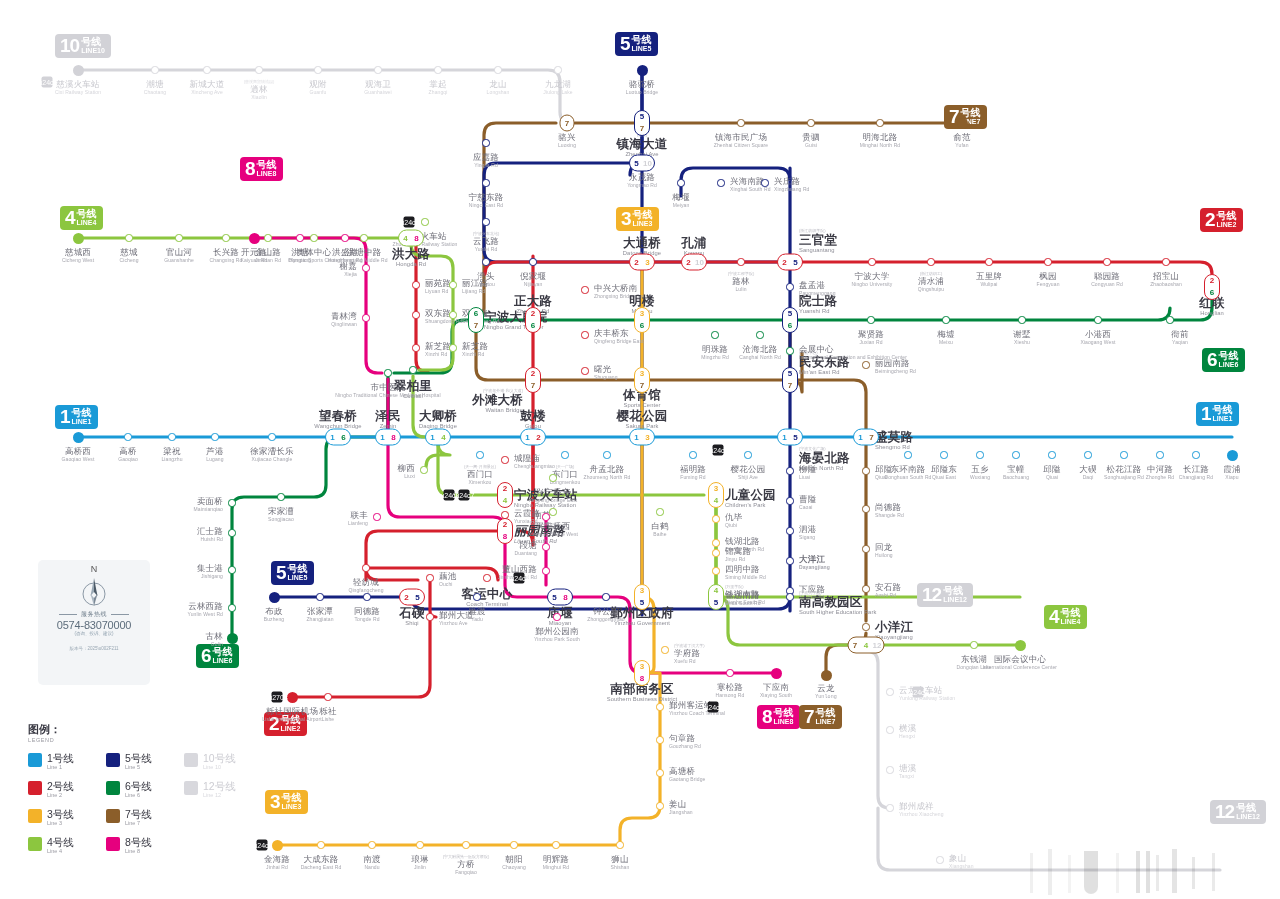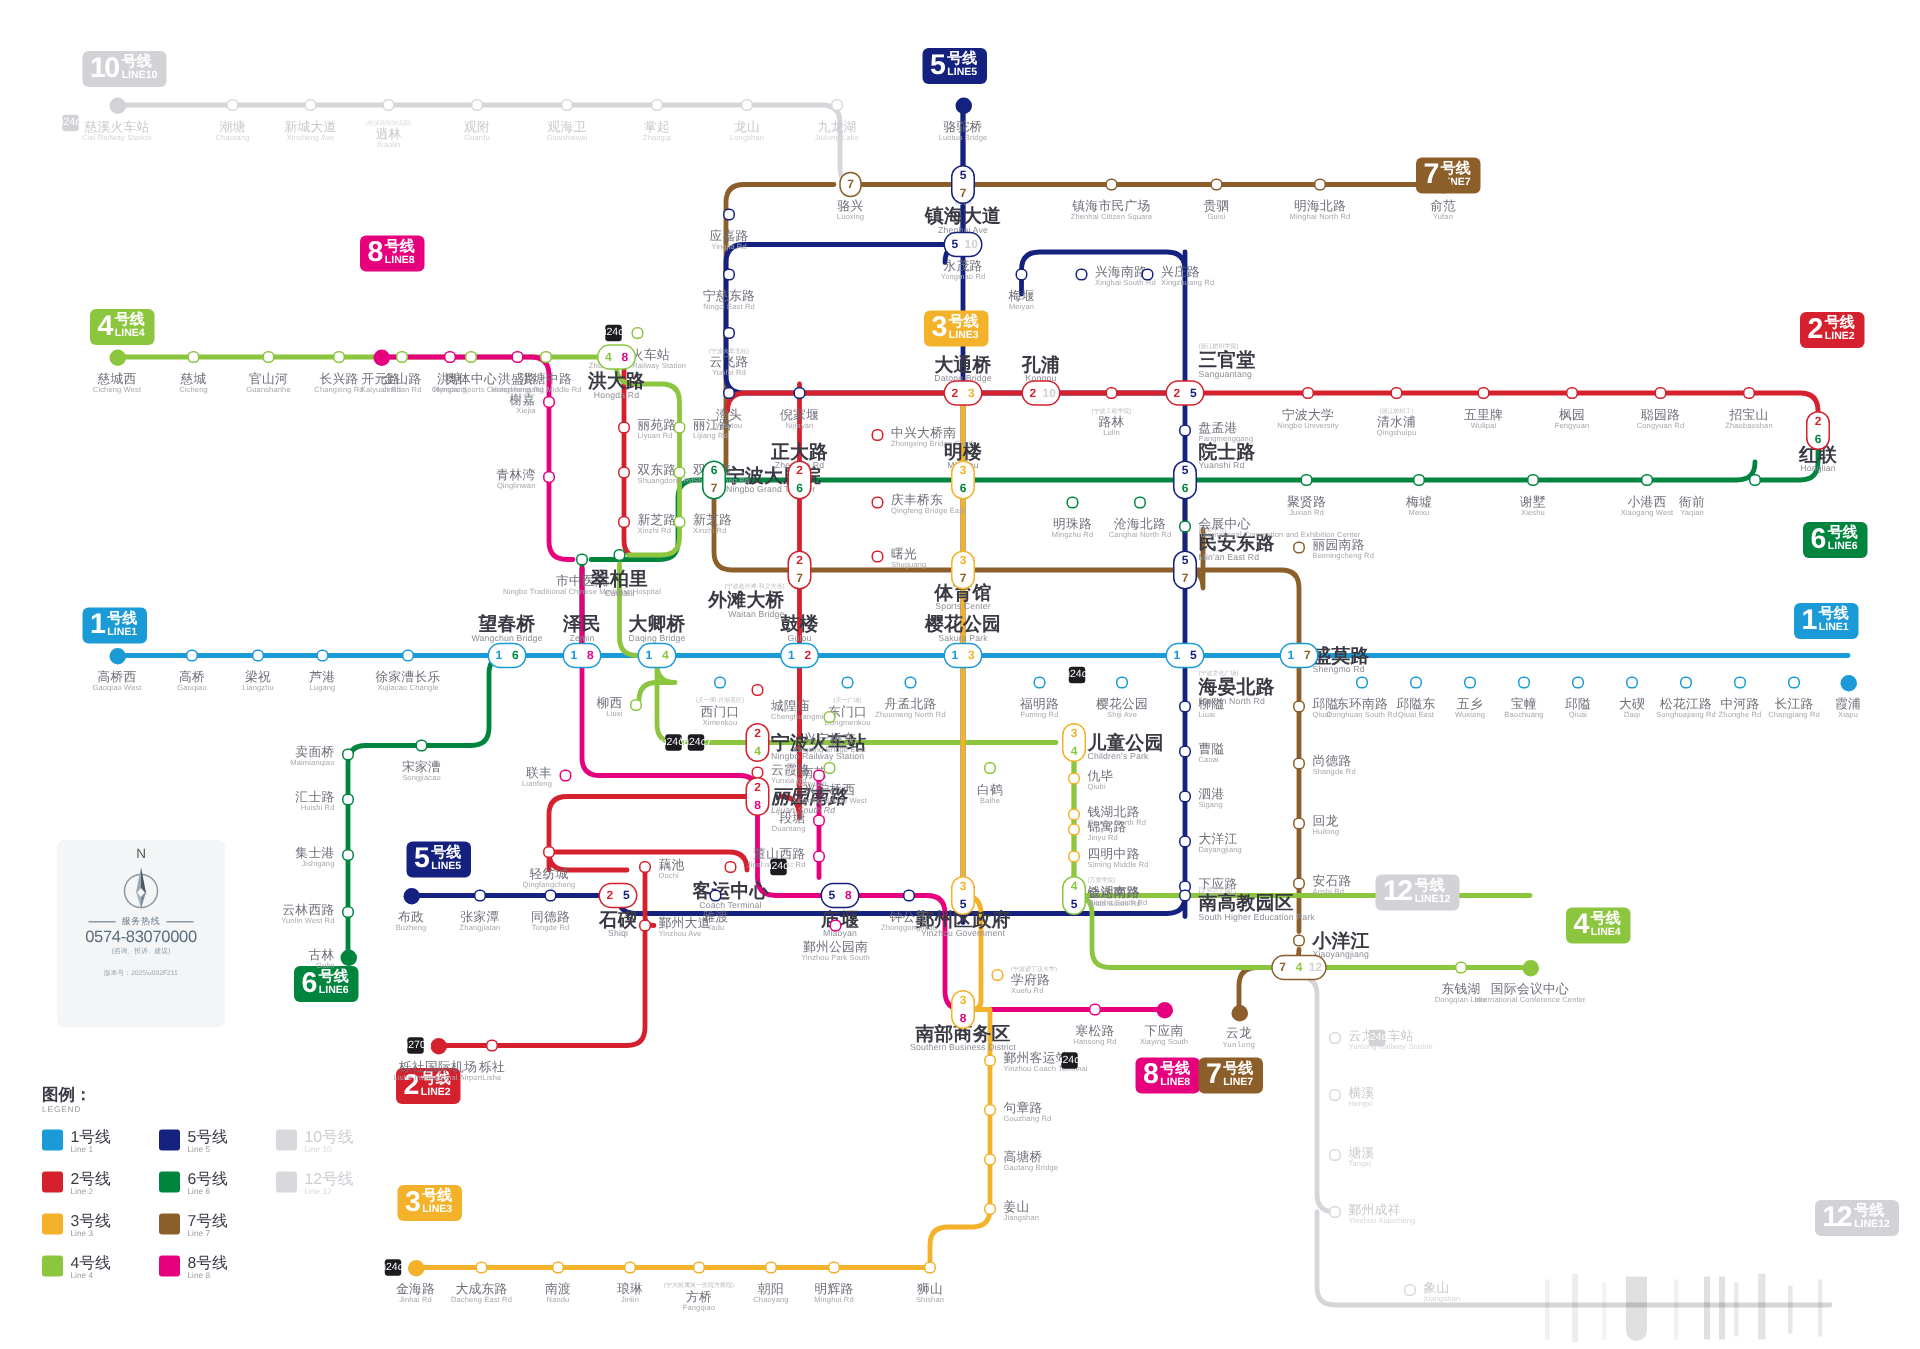--- a/index.html
+++ b/index.html
@@ -427,21 +427,21 @@
         <span class="en">Liuai</span>
       </div>
       <div class="stn lt" style="left: 799px; top: 494px;">
         <span class="cn">曹隘</span>
         <span class="en">Caoai</span>
       </div>
       <div class="stn lt" style="left: 799px; top: 524px;">
         <span class="cn">泗港</span>
         <span class="en">Sigang</span>
       </div>
-      <div class="stn lt" style="left: 799px; top: 554px;">
+      <div class="stn lt" style="left: 799px; top: 554px; font-weight: bold;">
         <span class="cn">大洋江</span>
         <span class="en">Dayangjiang</span>
       </div>
       <div class="stn lt" style="left: 799px; top: 584px;">
         <span class="cn">下应路</span>
         <span class="en">Xiaying Rd</span>
       </div>
       <div class="stn big lt" style="left: 799px; top: 590px;">
         <span class="sub">(宁波大学园)</span>
         <span class="cn">南高教园区</span>
@@ -615,21 +615,21 @@
         <span class="en">Qingfeng Bridge East</span>
       </div>
       <div class="stn lt" style="left: 594px; top: 364px;">
         <span class="cn">曙光</span>
         <span class="en">Shuguang</span>
       </div>
       <div class="stn big ctr" style="left: 533px; top: 409px;">
         <span class="cn">鼓楼</span>
         <span class="en">Gulou</span>
       </div>
-      <div class="stn lt" style="left: 514px; top: 453px; margin-top: 12px;">
+      <div class="stn lt" style="left: 514px; top: 453px;">
         <span class="cn">城隍庙</span>
         <span class="en">Chenghuangmiao</span>
       </div>
       <div class="stn big lt" style="left: 514px; top: 488px;">
         <span class="cn">宁波火车站</span>
         <span class="en">Ningbo Railway Station</span>
       </div>
       <div class="stn lt" style="left: 514px; top: 508px;">
         <span class="cn">云霞路</span>
         <span class="en">Yunxia Rd</span>
@@ -691,21 +691,21 @@
         <span class="en">Meixu</span>
       </div>
       <div class="stn ctr" style="left: 1022px; top: 329px;">
         <span class="cn">谢墅</span>
         <span class="en">Xieshu</span>
       </div>
       <div class="stn ctr" style="left: 1098px; top: 329px;">
         <span class="cn">小港西</span>
         <span class="en">Xiaogang West</span>
       </div>
-      <div class="stn ctr" style="left: 1128px; top: 329px;">
+      <div class="stn ctr" style="left: 1180px; top: 329px;">
         <span class="cn">衙前</span>
         <span class="en">Yaqian</span>
       </div>
       <div class="stn big ctr" style="left: 338px; top: 409px;">
         <span class="cn">望春桥</span>
         <span class="en">Wangchun Bridge</span>
       </div>
       <div class="stn ctr" style="left: 281px; top: 506px;">
         <span class="cn">宋家漕</span>
         <span class="en">Songjiacao</span>

